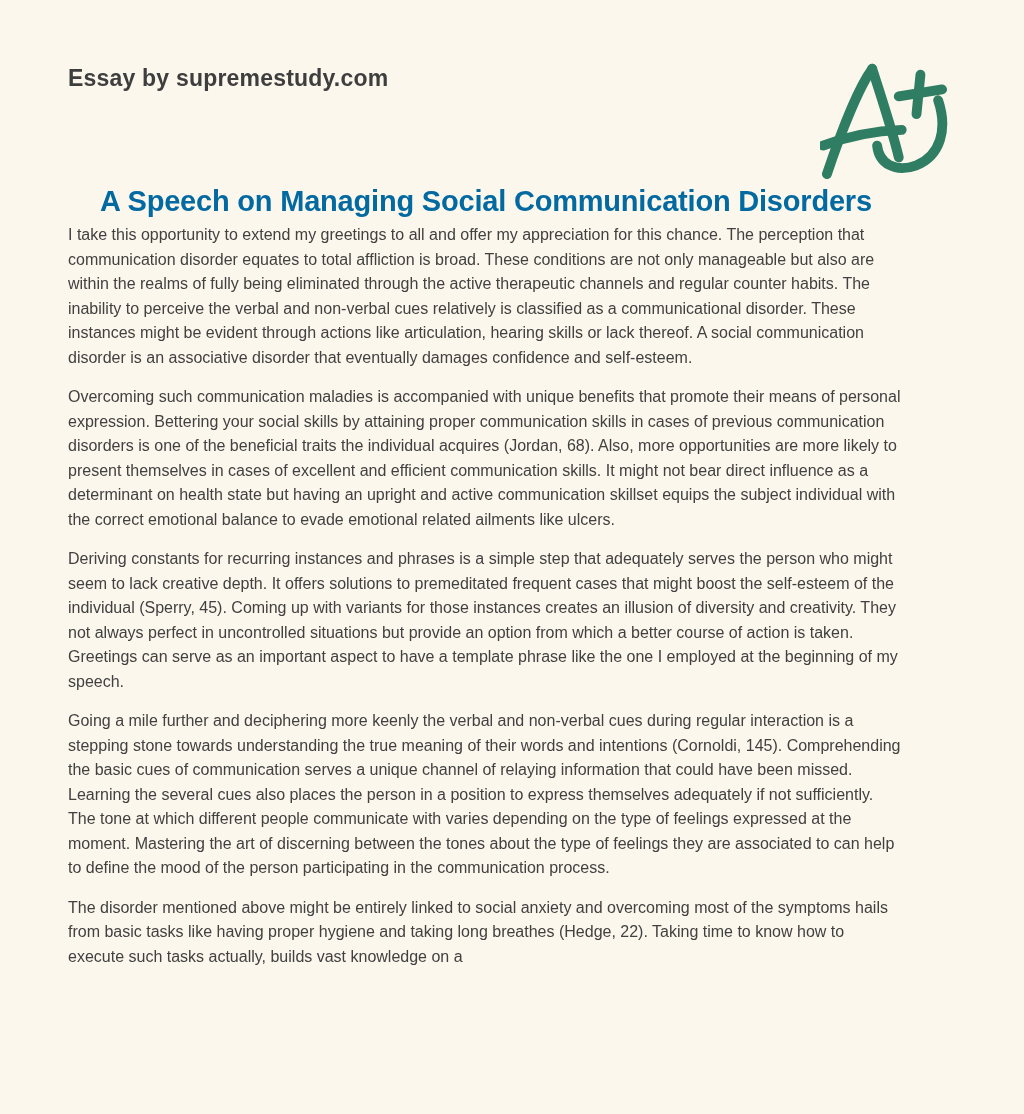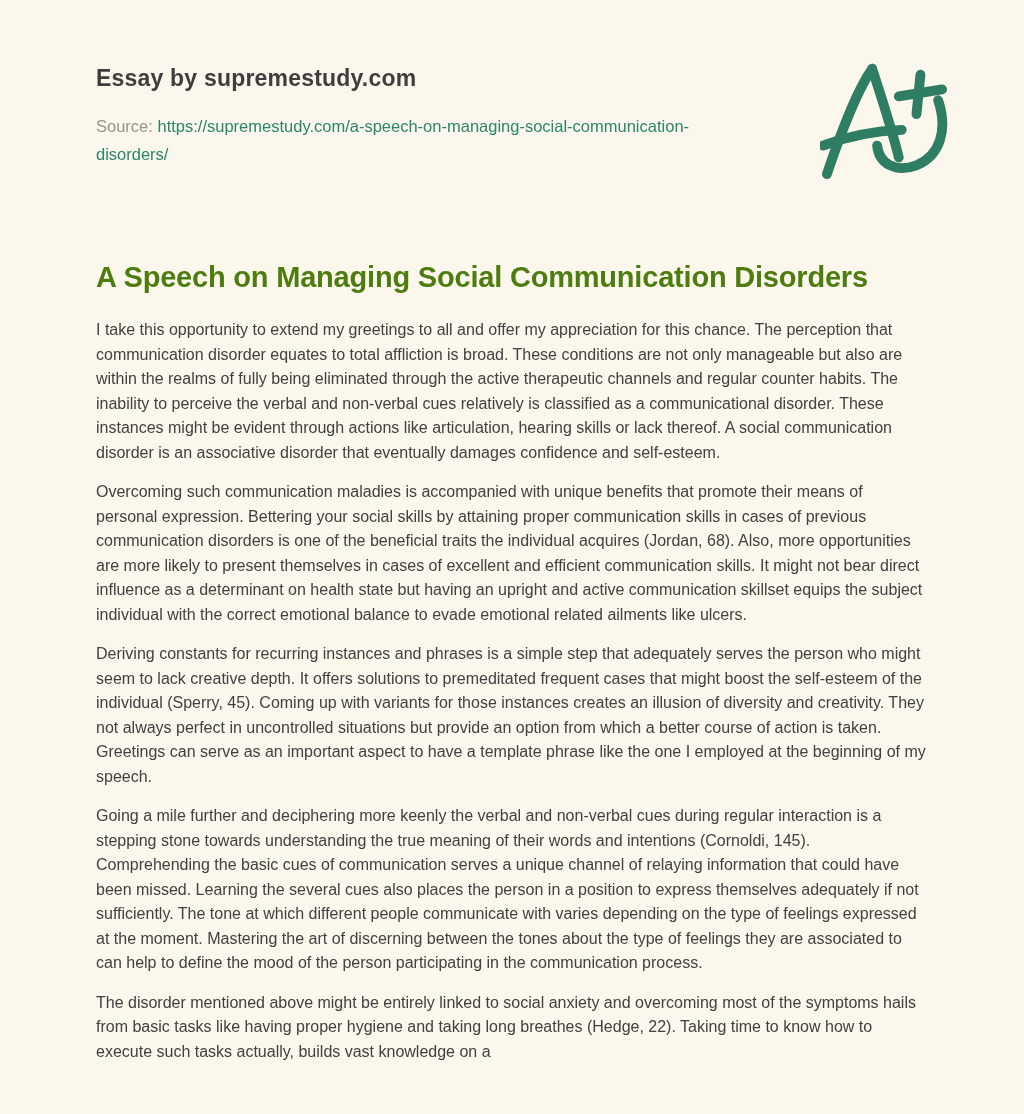--- a/index.html
+++ b/index.html
@@ -7,21 +7,21 @@
   body {
     background: #fcf7ec;
     font-family: "Liberation Sans", sans-serif;
     color: #414141;
     -webkit-font-smoothing: antialiased;
   }
   .page {
     position: relative;
     width: 1024px;
     height: 1114px;
-    padding: 64px 96px 0 96px;
+    padding: 64px 96px 0 68px;
   }
   .site-title {
     font-size: 23px;
     font-weight: 700;
     line-height: 28px;
     color: #3e3e3e;
     letter-spacing: 0.2px;
   }
   .source {
     margin-top: 20px;
@@ -42,44 +42,41 @@
     right: 76px;
     width: 128px;
     height: 122px;
   }
   .logo svg { width: 100%; height: 100%; display: block; }
   .essay-title {
     margin-top: 87px;
     font-size: 29px;
     line-height: 44px;
     font-weight: 700;
-    color: #4d7c0f;
+    color: #0369a1;
     letter-spacing: -0.2px;
     white-space: nowrap;
+    margin-left: 32px;
   }
-  .content { margin-top: 19px; max-width: 836px; }
+  .content { max-width: 836px; }
   .content p {
     font-size: 16px;
     line-height: 24.5px;
     margin: 0 0 15px 0;
     color: #414141;
   }
 </style>
 </head>
 <body>
 
 <div class="page">
 
   <header>
     <h1 class="site-title">Essay by supremestudy.com</h1>
 
-    <p class="source">
-      <span>Source:</span>
-      <a href="#">https://supremestudy.com/a-speech-on-managing-social-communication-disorders/</a>
-    </p>
 
     <div class="logo">
       <svg viewBox="0 0 130 122" fill="none" stroke="#2f7d63" stroke-width="10" stroke-linecap="round" stroke-linejoin="round">
         <path d="M7 117 C22 72 40 28 53 10"></path>
         <path d="M53 10 C62 38 73 71 80 100"></path>
         <path d="M3 88 C32 77 56 73 83 72"></path>
         <path d="M102 16 L98 56"></path>
         <path d="M80 38 L124 31"></path>
         <path d="M120 42 C130 72 122 98 98 108 C76 116 60 106 58 88"></path>
       </svg>

